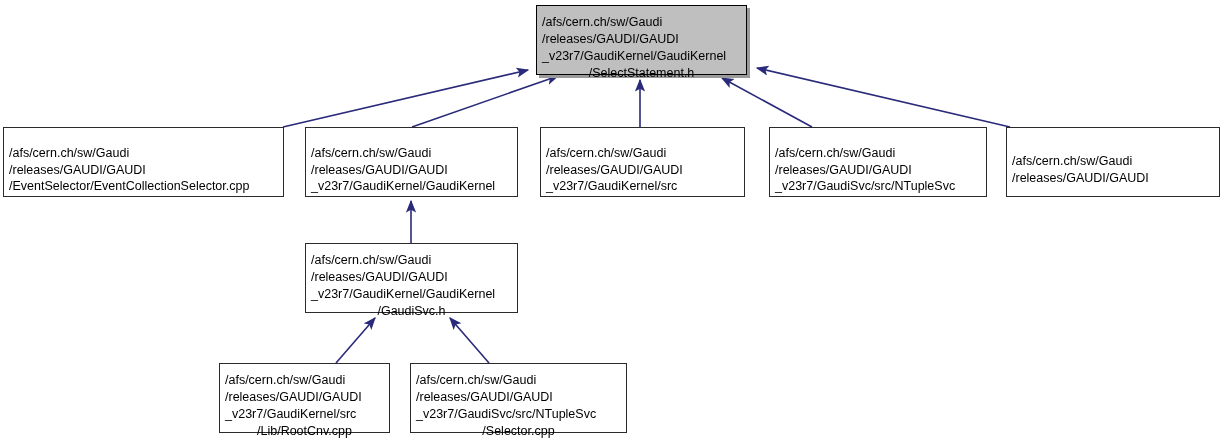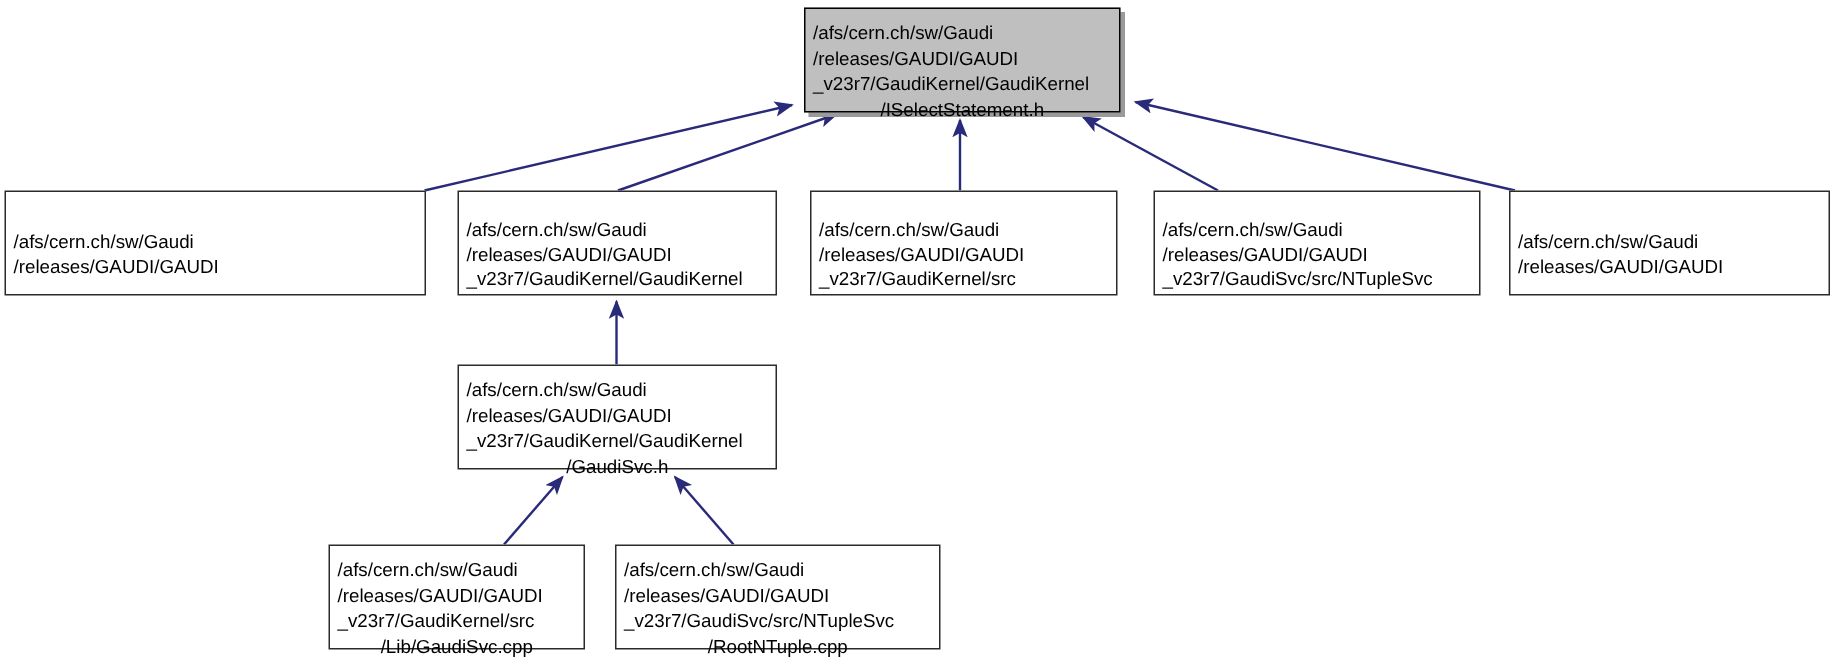--- a/index.html
+++ b/index.html
@@ -95,26 +95,27 @@
 
     <g>
       <line x1="489" y1="363" x2="450" y2="318" stroke="#2a2a7a" stroke-width="1.6" marker-end="url(#arrowhead)"></line>
     </g>
   </svg>
 
   <div class="node root mixed" style="left:536px; top:5px; width:211px; height:70px;">
     <span class="line">/afs/cern.ch/sw/Gaudi</span>
     <span class="line">/releases/GAUDI/GAUDI</span>
     <span class="line">_v23r7/GaudiKernel/GaudiKernel</span>
-    <span class="line c">/ISelectStatement.h</span>
+    <span class="line c">/SelectStatement.h</span>
   </div>
 
   <div class="node align-left" style="left:3px; top:127px; width:281px; height:70px;">
     <span class="line">/afs/cern.ch/sw/Gaudi</span>
     <span class="line">/releases/GAUDI/GAUDI</span>
+    <span class="line">/EventSelector/EventCollectionSelector.cpp</span>
   </div>
 
   <div class="node mixed" style="left:305px; top:127px; width:213px; height:70px;">
     <span class="line">/afs/cern.ch/sw/Gaudi</span>
     <span class="line">/releases/GAUDI/GAUDI</span>
     <span class="line">_v23r7/GaudiKernel/GaudiKernel</span>
   </div>
 
   <div class="node align-left" style="left:540px; top:127px; width:205px; height:70px;">
     <span class="line">/afs/cern.ch/sw/Gaudi</span>
@@ -137,23 +138,23 @@
     <span class="line">/afs/cern.ch/sw/Gaudi</span>
     <span class="line">/releases/GAUDI/GAUDI</span>
     <span class="line">_v23r7/GaudiKernel/GaudiKernel</span>
     <span class="line c">/GaudiSvc.h</span>
   </div>
 
   <div class="node mixed" style="left:219px; top:363px; width:171px; height:70px;">
     <span class="line">/afs/cern.ch/sw/Gaudi</span>
     <span class="line">/releases/GAUDI/GAUDI</span>
     <span class="line">_v23r7/GaudiKernel/src</span>
-    <span class="line c">/Lib/GaudiSvc.cpp</span>
+    <span class="line c">/Lib/RootCnv.cpp</span>
   </div>
 
   <div class="node mixed" style="left:410px; top:363px; width:217px; height:70px;">
     <span class="line">/afs/cern.ch/sw/Gaudi</span>
     <span class="line">/releases/GAUDI/GAUDI</span>
     <span class="line">_v23r7/GaudiSvc/src/NTupleSvc</span>
-    <span class="line c">/RootNTuple.cpp</span>
+    <span class="line c">/Selector.cpp</span>
   </div>
 
 </div>
 
 </body></html>

